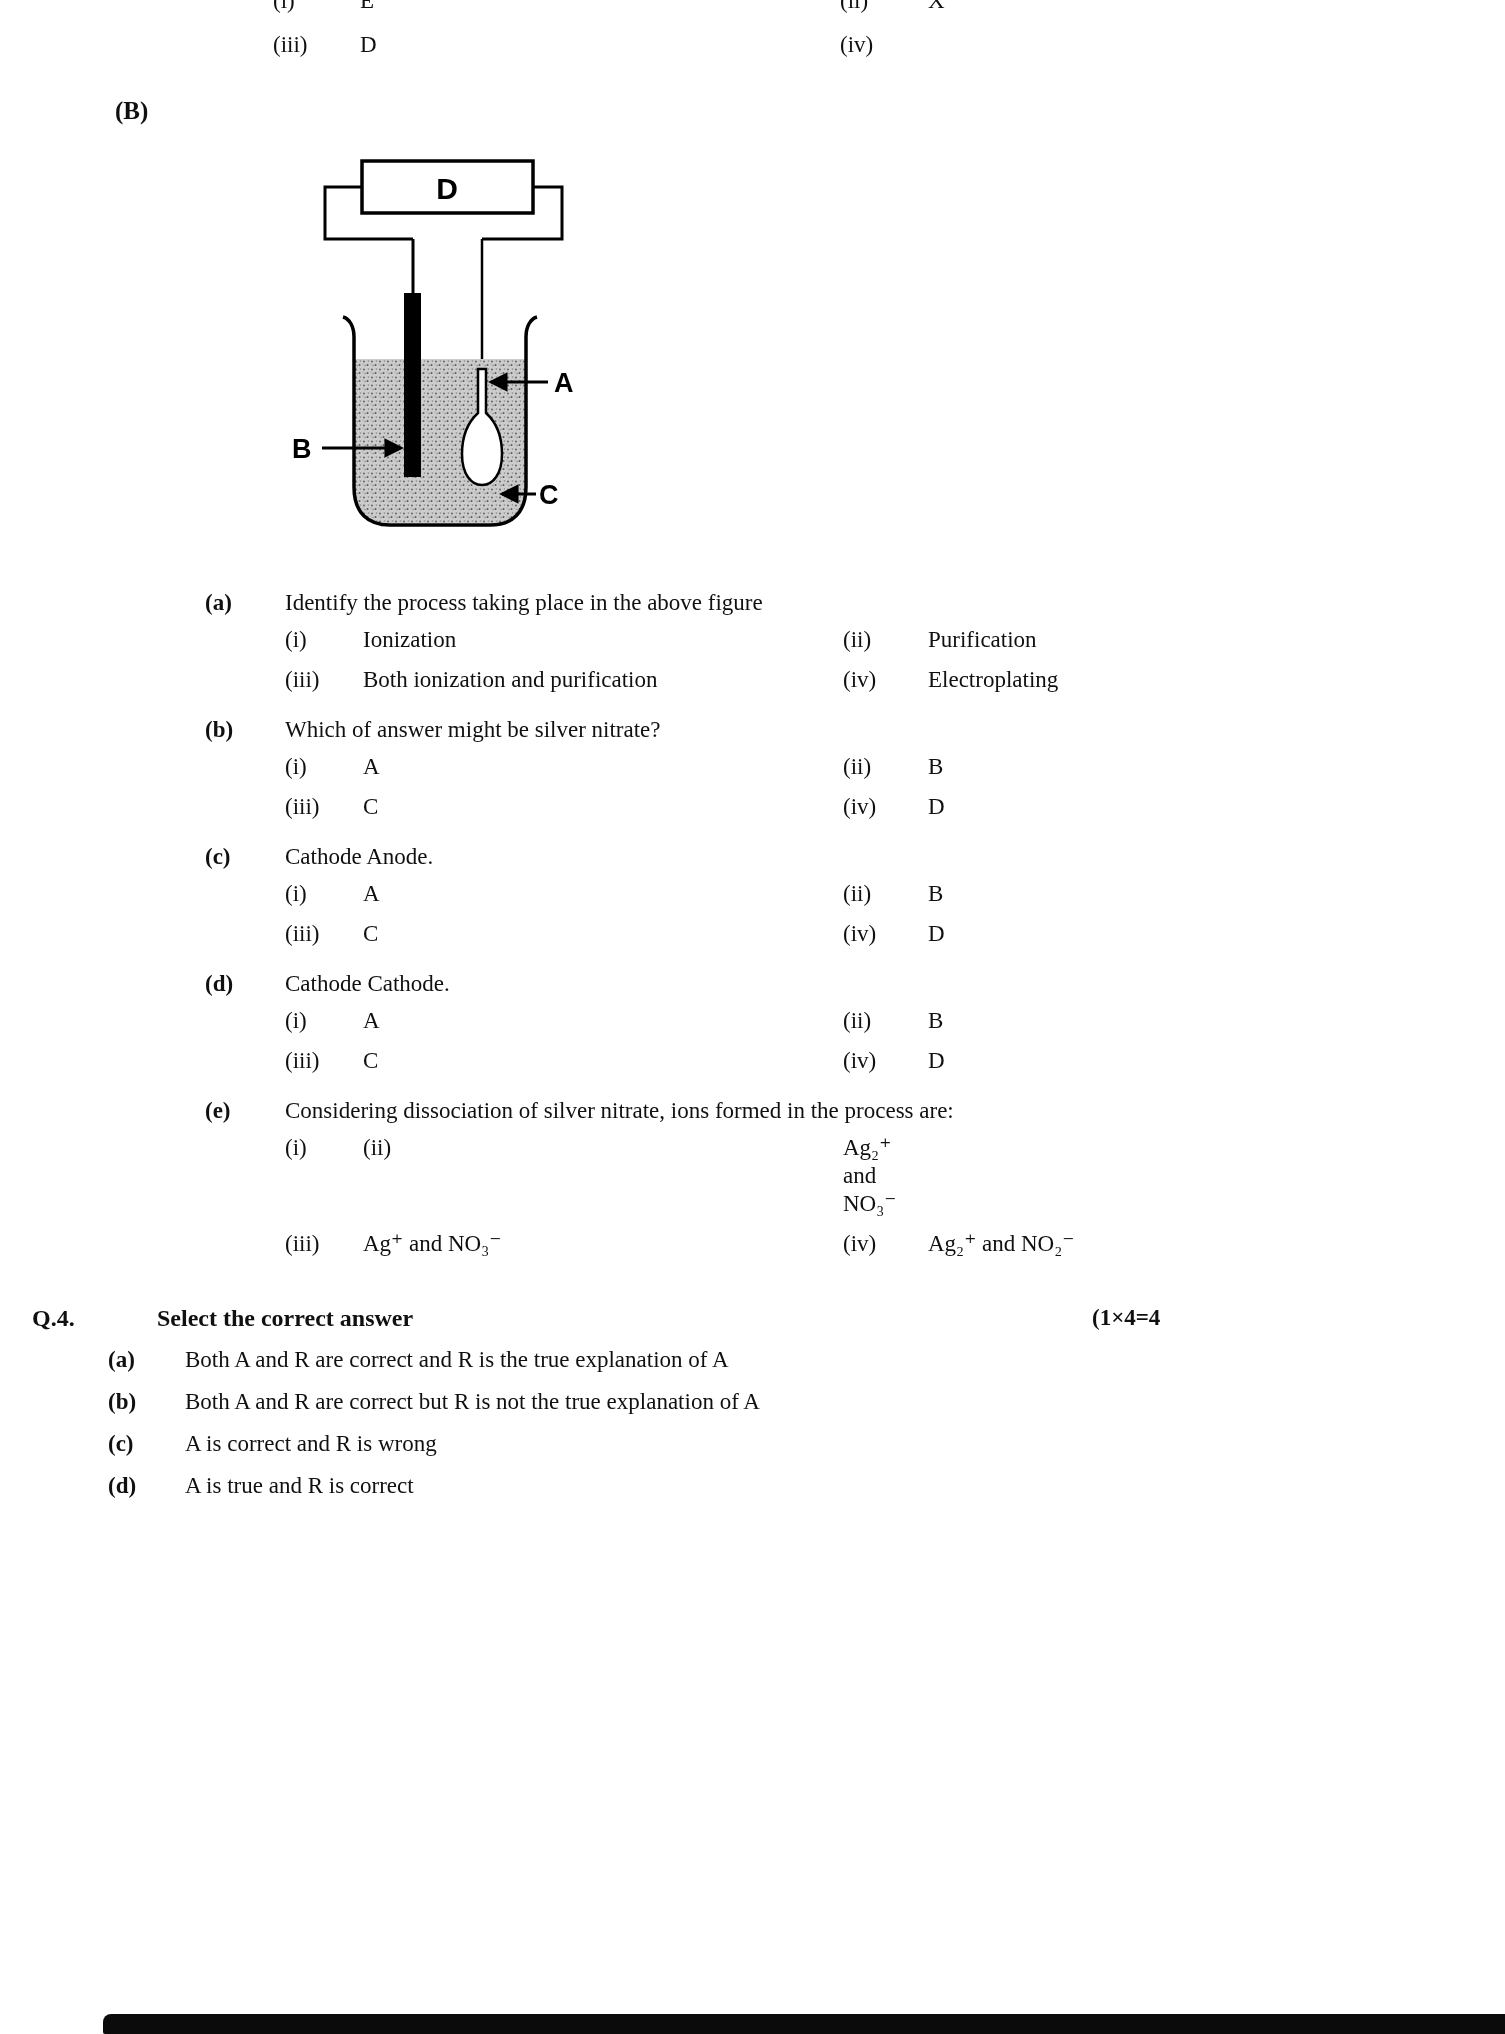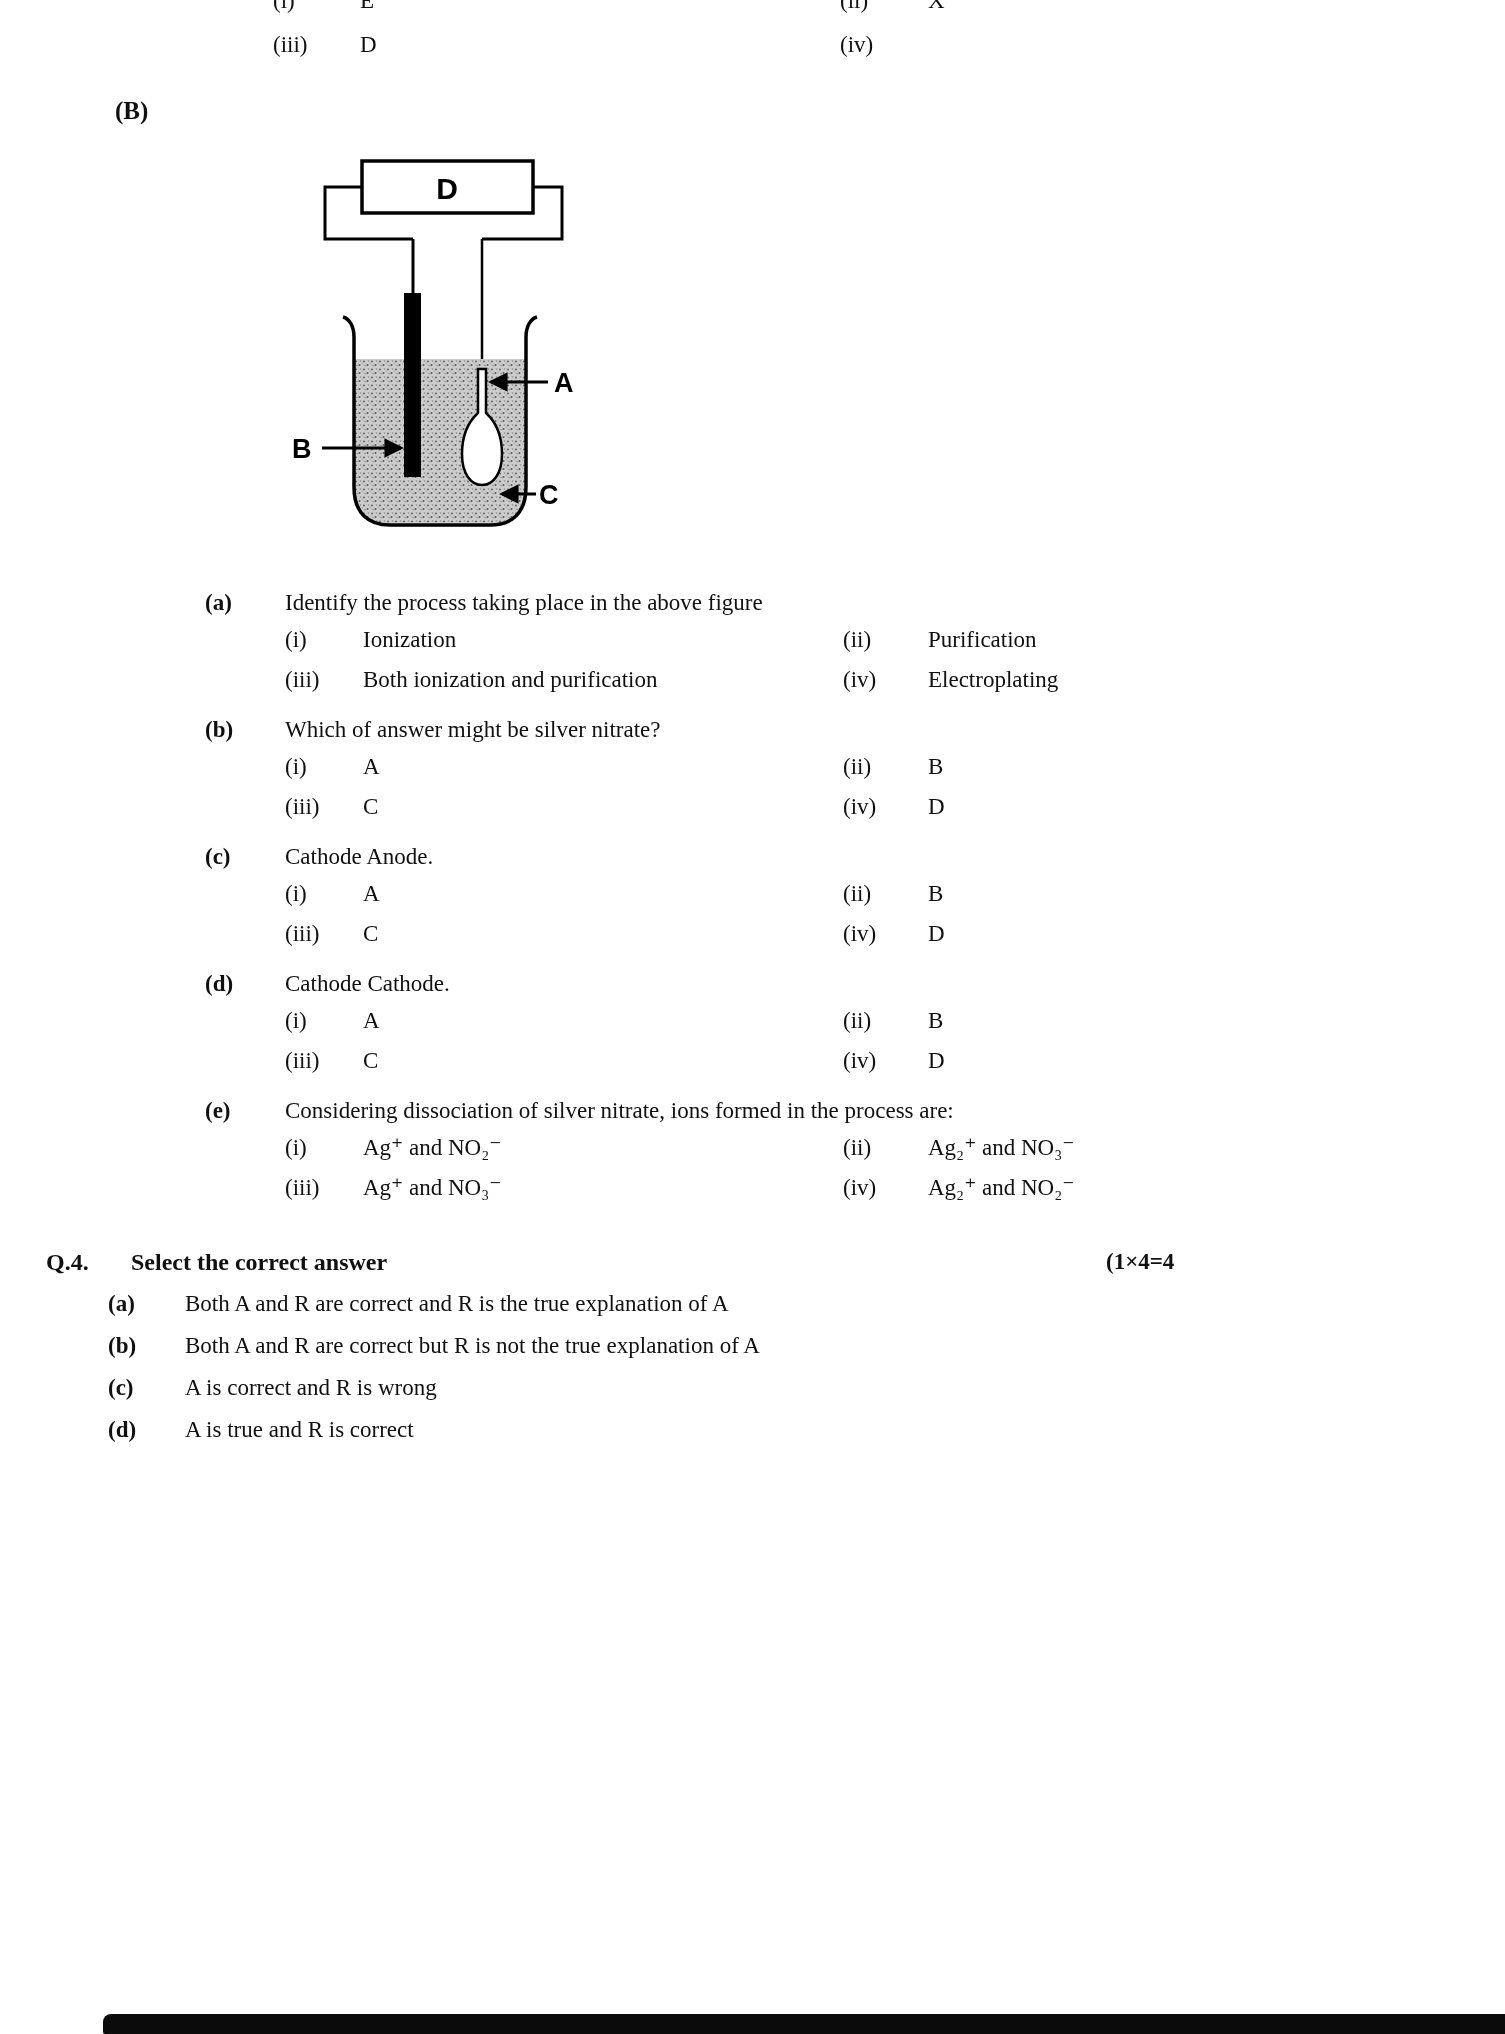--- a/index.html
+++ b/index.html
@@ -24,21 +24,21 @@
   .diagram { margin:26px 0 0 290px; width:480px; height:400px; }
   .diagram svg text { font-family:"Liberation Sans","DejaVu Sans",sans-serif; font-weight:bold; fill:#000; }
   
   .qblock { margin-top:22px; }
   .qblock.first { margin-top:38px; }
   .qrow { display:grid; grid-template-columns:80px 1fr; margin-left:205px; margin-bottom:9px; }
   .qlabel { font-weight:bold; }
   .optrow { display:grid; grid-template-columns:78px 480px 85px 1fr; margin-left:285px; margin-bottom:12px; }
   
   .q4 { margin-top:46px; }
-  .q4-head { position:relative; display:grid; grid-template-columns:85px 1fr; margin-left:46px; font-weight:bold; font-size:24px; }
+  .q4-head { position:relative; display:grid; grid-template-columns:85px 1fr; margin-left:32px; font-weight:bold; font-size:24px;gap:40px; }
   .q4-marks { position:absolute; left:1060px; top:0; font-weight:bold; font-size:23px; white-space:nowrap;text-align:right; }
   .q4item { display:grid; grid-template-columns:77px 1fr; margin-left:108px; margin-top:14px; }
   .q4item .qlabel { font-weight:bold; }
   
   .bottom-bar { position:absolute; left:103px; right:0; bottom:0; height:20px; background:#0b0b0b; border-radius:8px 0 0 2px; }
 </style>
 </head>
 <body>
 
 <div class="page">
@@ -176,21 +176,20 @@
     </div>
   </div>
 
   <div class="qblock">
     <div class="qrow">
       <span class="qlabel">(e)</span>
       <span>Considering dissociation of silver nitrate, ions formed in the process are:</span>
     </div>
     <div class="optrow">
       <span>(i)</span>
-      <span>Ag⁺ and NO₂⁻</span>
       <span>(ii)</span>
       <span>Ag₂⁺ and NO₃⁻</span>
     </div>
     <div class="optrow">
       <span>(iii)</span>
       <span>Ag⁺ and NO₃⁻</span>
       <span>(iv)</span>
       <span>Ag₂⁺ and NO₂⁻</span>
     </div>
   </div>

